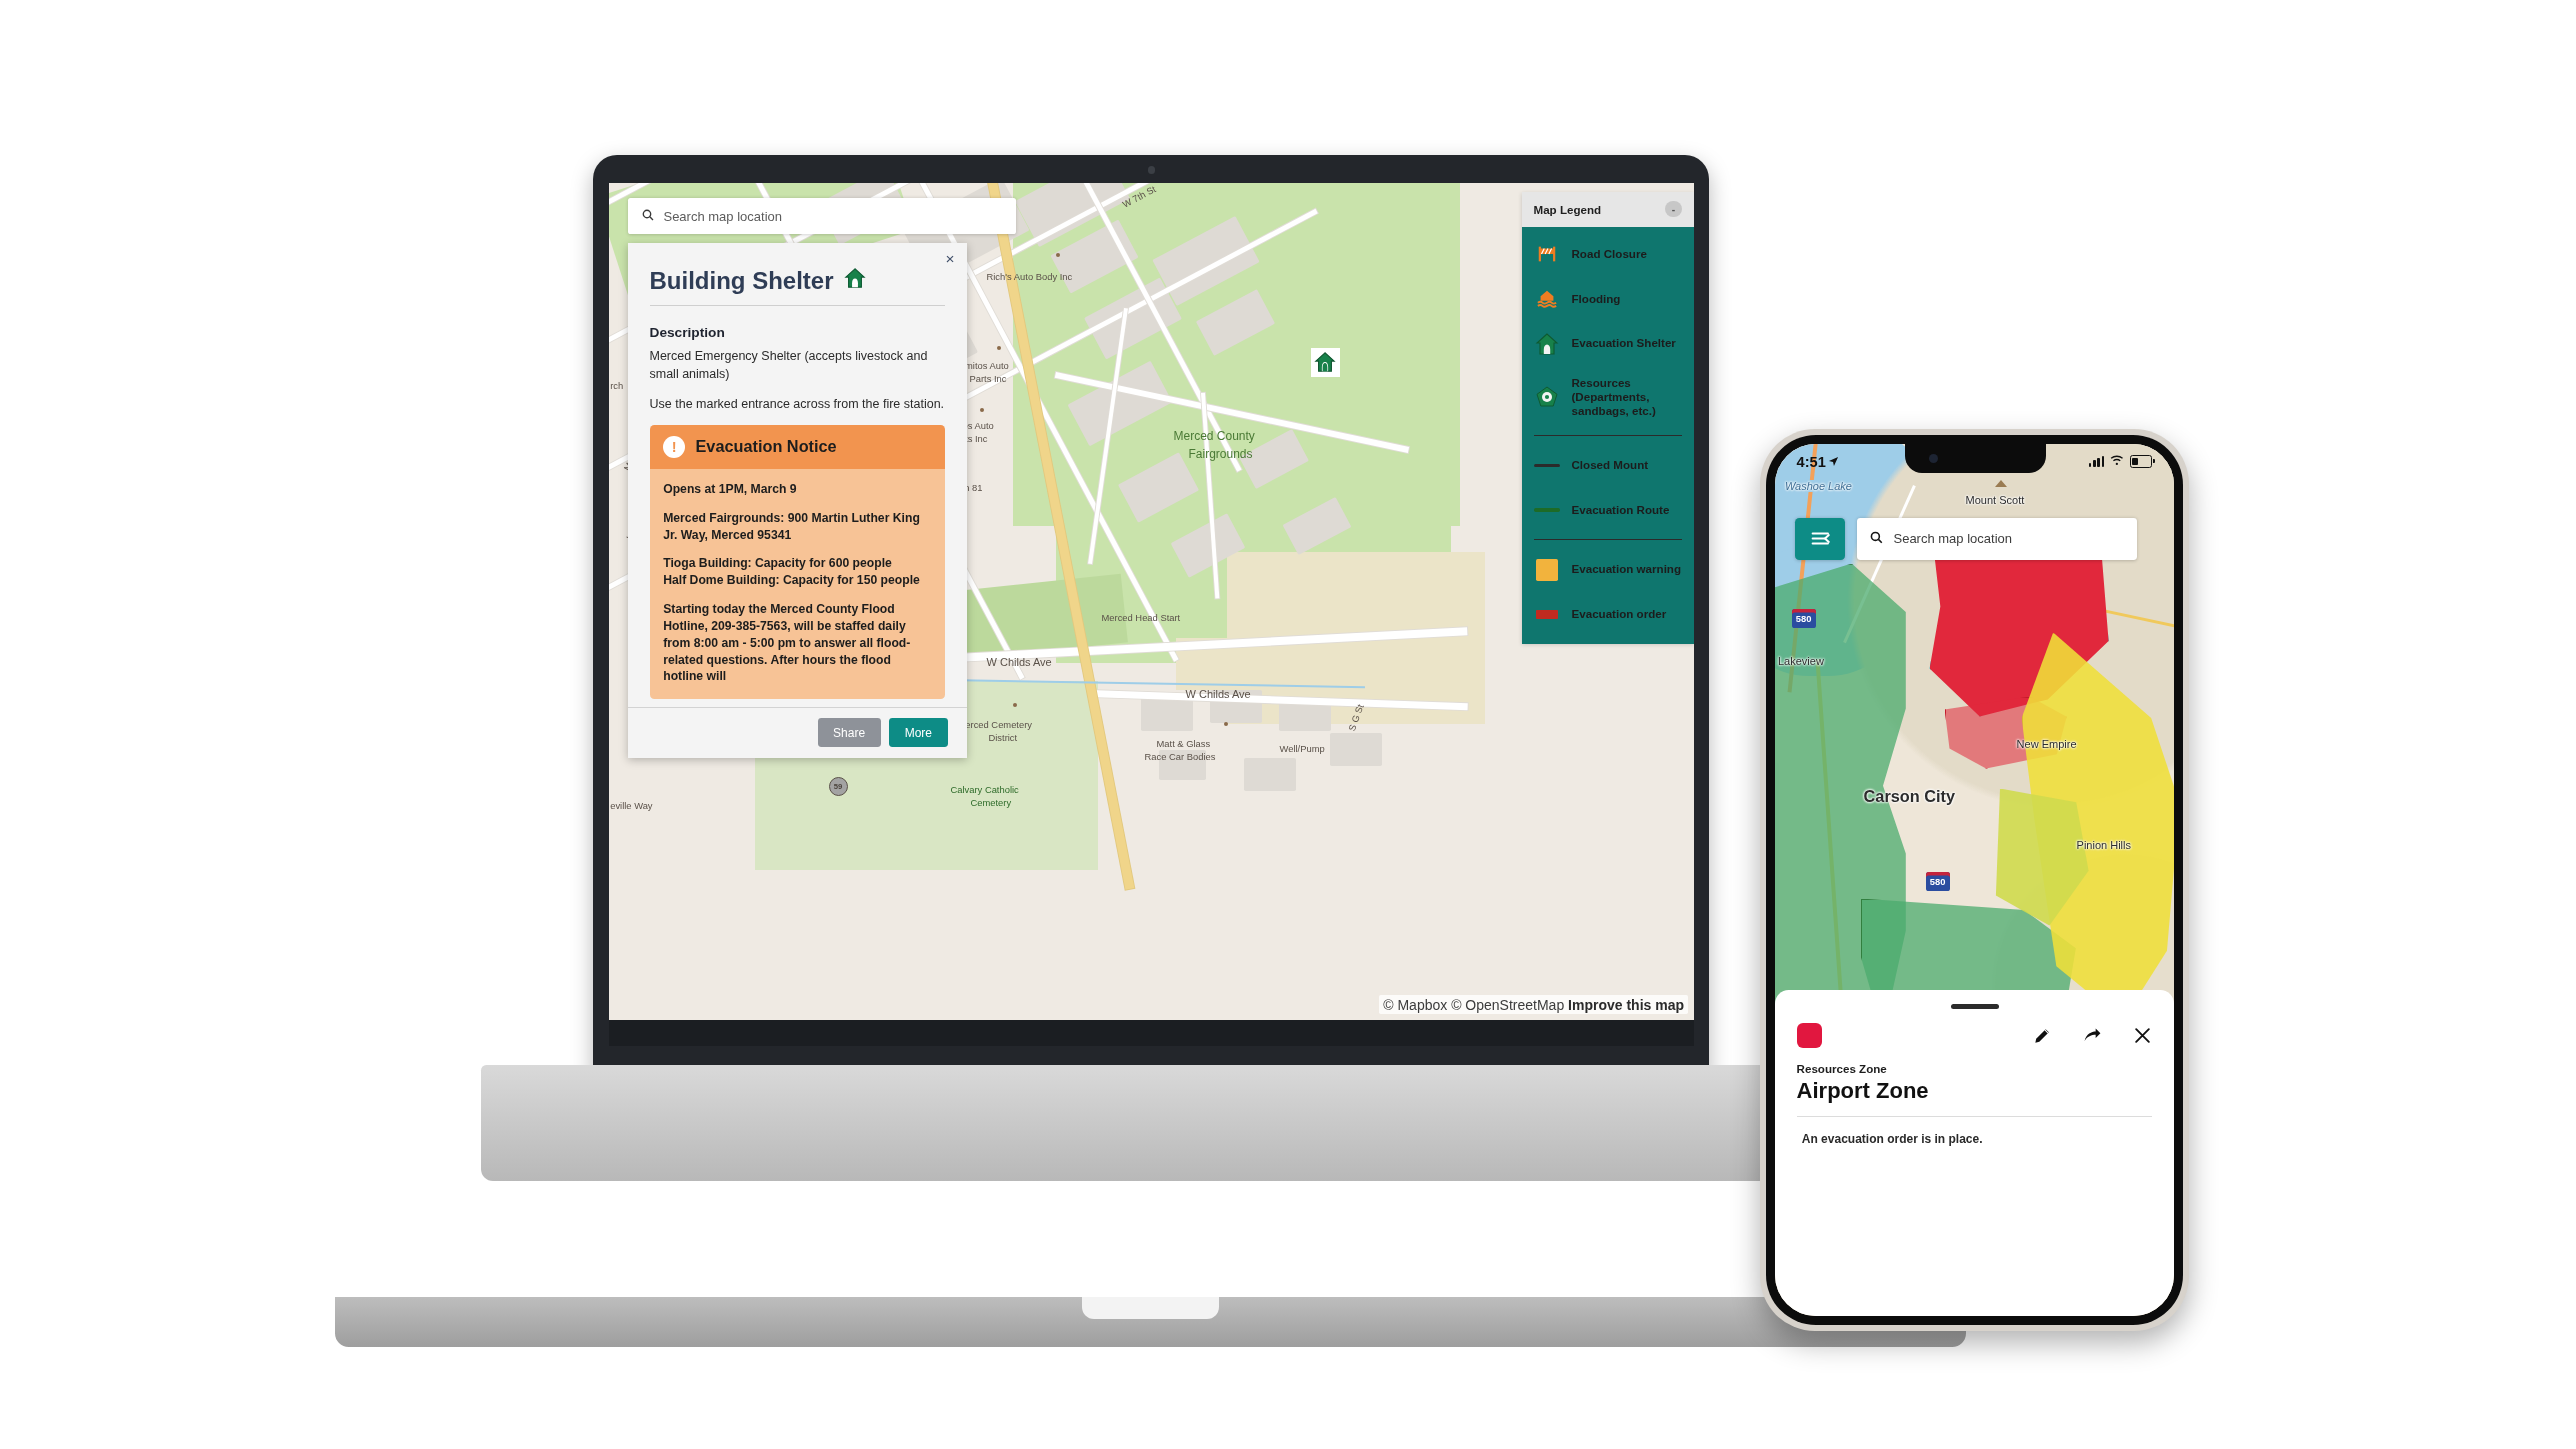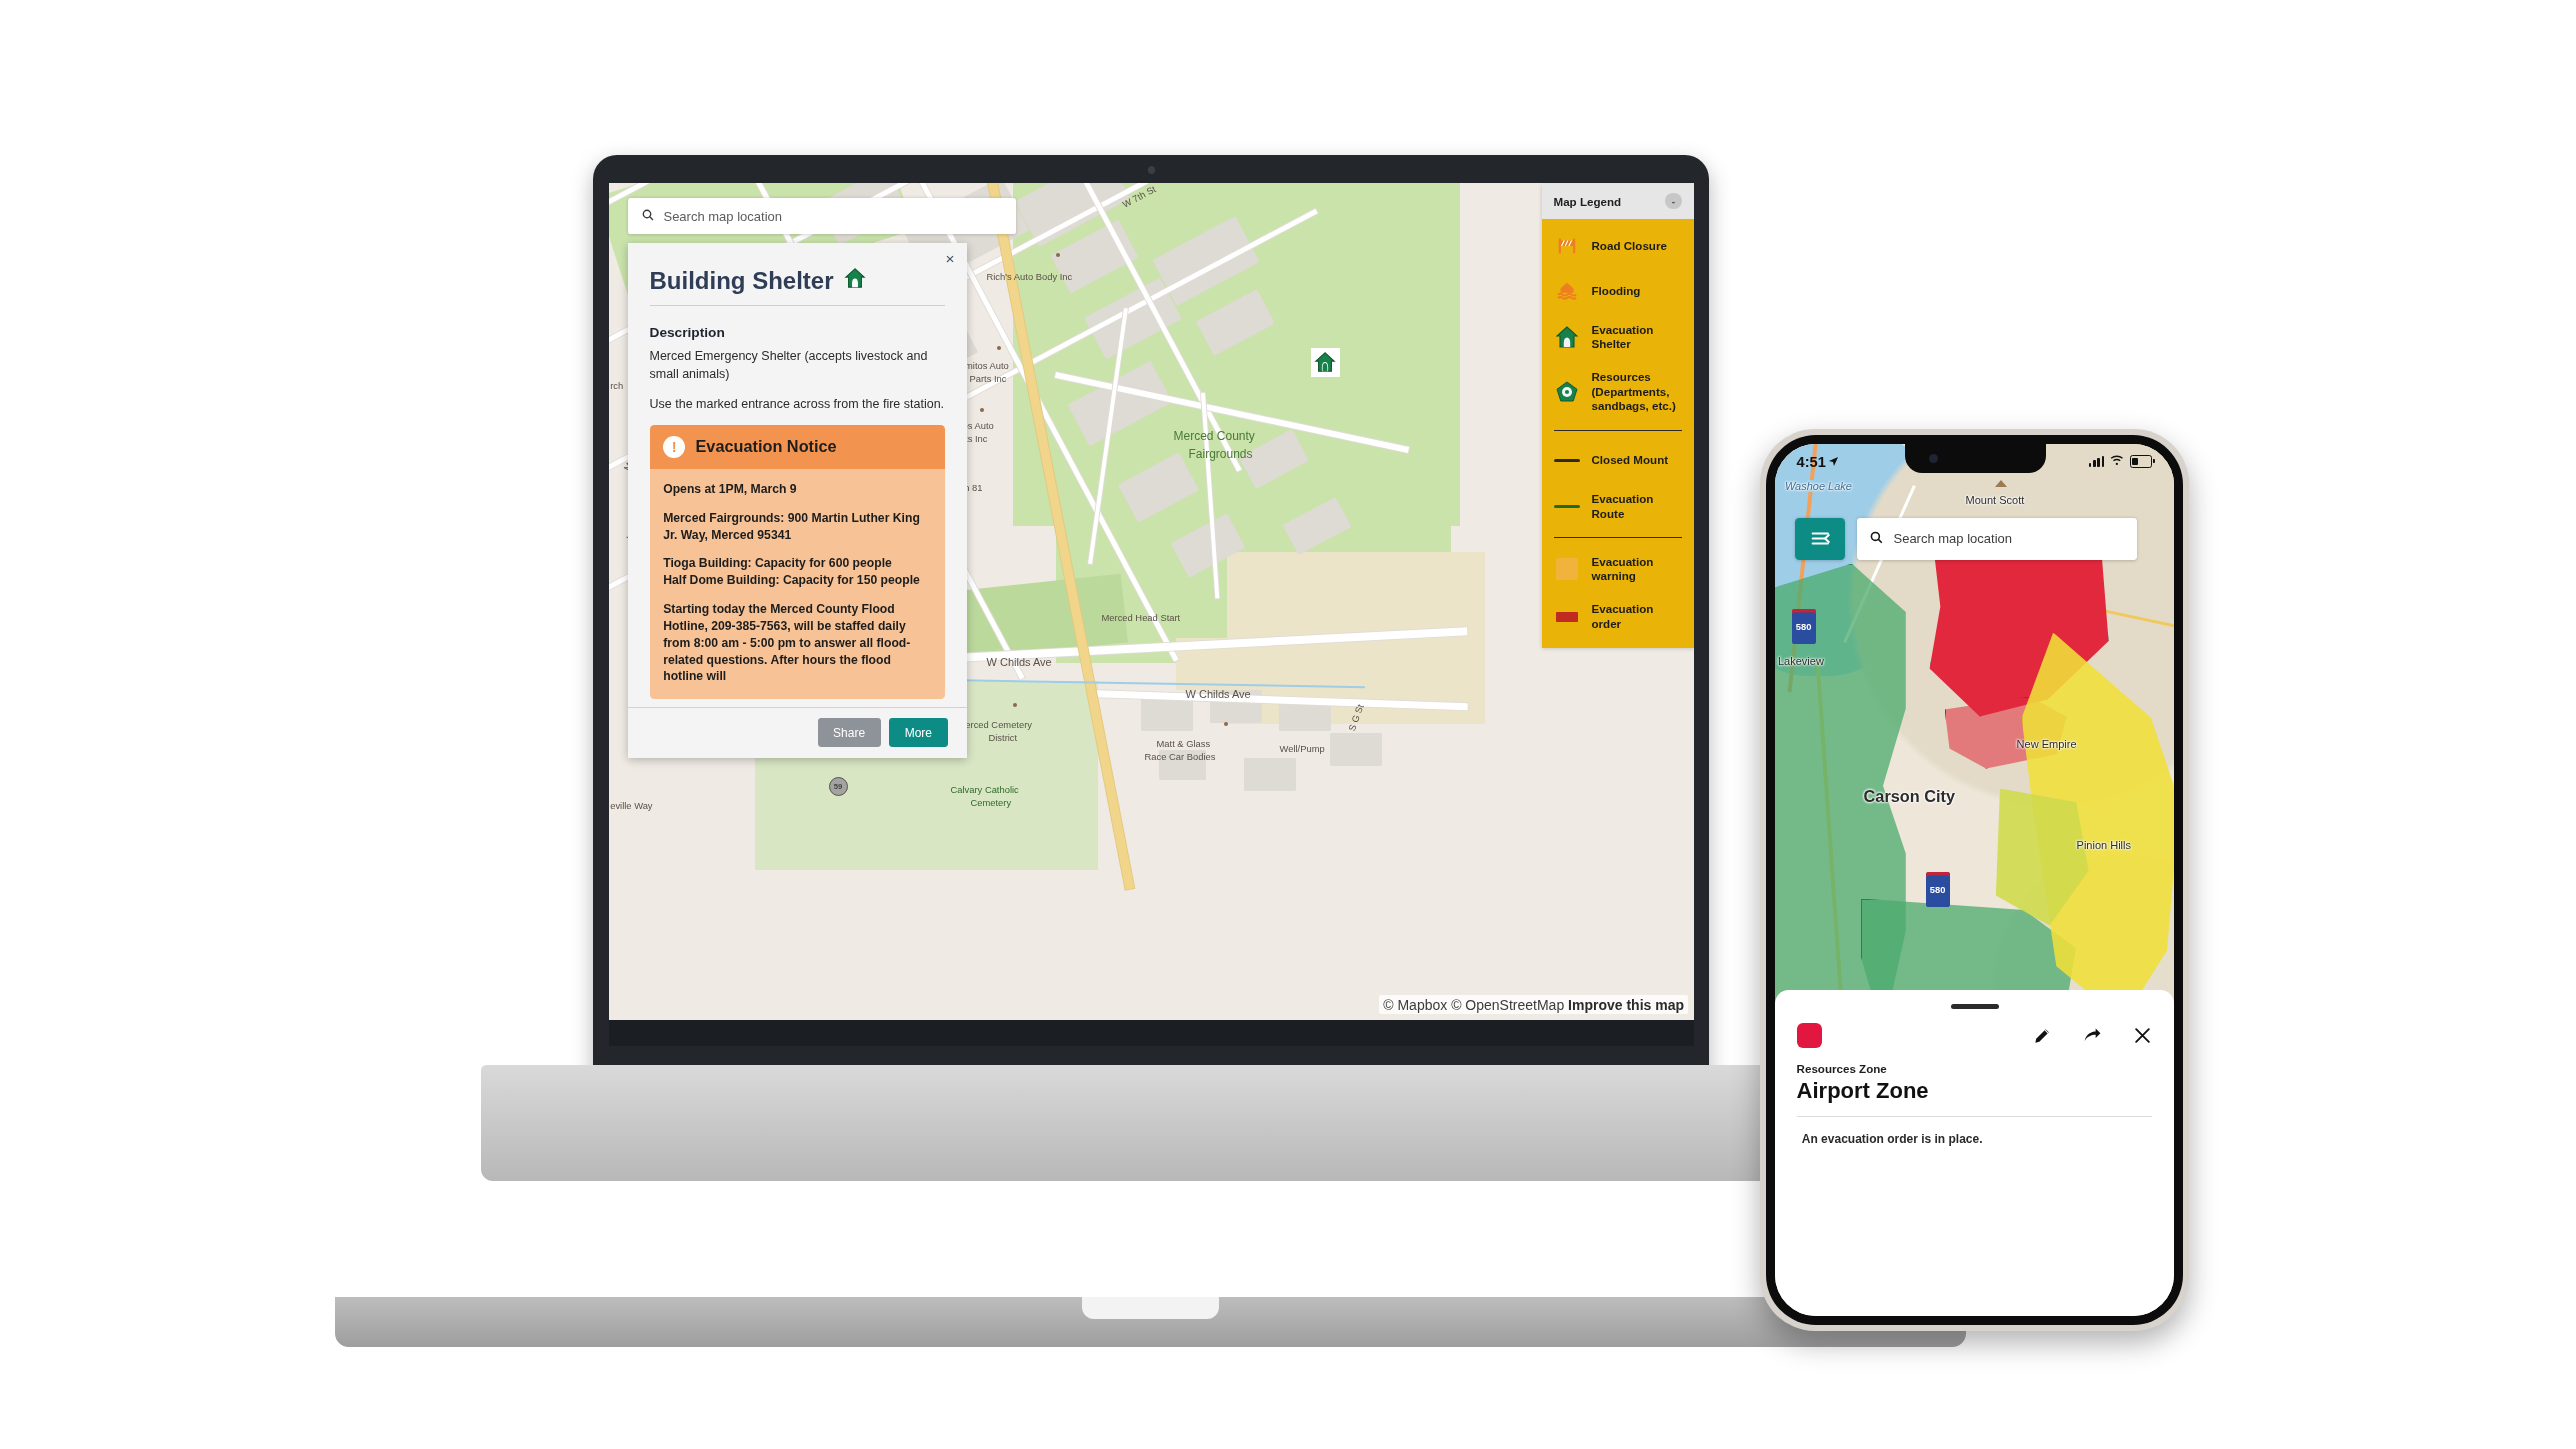--- a/index.html
+++ b/index.html
@@ -101,21 +101,21 @@
   .notice-body{background:#f7c396;padding:12px 13.7px 13.7px;}
   .notice-body p{margin:0 0 12px;font-size:12.2px;font-weight:bold;color:#1d1d1d;line-height:1.38;}
   .notice-body p:last-child{margin-bottom:0;}
   .popup-foot{border-top:0.9px solid #d3d3d3;padding:10.3px 19px;display:flex;justify-content:flex-end;gap:8.6px;}
   .btn{border:none;border-radius:3.4px;font-size:12px;padding:7.7px 15.5px;color:#fff;cursor:pointer;font-family:"Liberation Sans",sans-serif;}
   .btn.share{background:#8e9299;}
   .btn.more{background:#0d8c86;}
 
   
   .legend{
-    position:absolute;right:0;top:1px;width:152px;background:#eab308;z-index:7;
+    position:absolute;right:0;top:9px;width:172px;background:#0f766e;z-index:7;
     box-shadow:0 0.9px 4.3px rgba(0,0,0,.18);max-height:481px;overflow:hidden;
   }
   .legend-head{
     background:#e6e6e6;padding:9.4px 12px;display:flex;align-items:center;justify-content:space-between;
     font-size:11.6px;font-weight:bold;color:#1f1f1f;
   }
   .legend-min{width:16.3px;height:16.3px;border-radius:50%;background:#c7c7c7;display:flex;align-items:center;justify-content:center;color:#555;font-size:10.3px;}
   .legend-list{padding:5.2px 0 6.9px;}
   .leg-row{display:flex;align-items:center;gap:12px;padding:9.4px 12px;}
   .leg-ico{width:26px;height:26px;flex:none;display:flex;align-items:center;justify-content:center;}
@@ -154,21 +154,21 @@
   .batt{width:20.6px;height:10.3px;border:1.4px solid #111;border-radius:2.6px;position:relative;}
   .batt::after{content:"";position:absolute;right:-3.4px;top:2.6px;width:1.7px;height:4.3px;background:#111;border-radius:0 0.9px 0.9px 0;}
   .batt i{position:absolute;left:1.3px;top:1.3px;bottom:1.3px;width:6px;background:#111;border-radius:0.9px;}
 
   .phone-map{position:absolute;inset:0;background:#eee6d8;}
   .zone{position:absolute;}
   .pmlabel{position:absolute;font-size:11px;color:#2c2c2c;text-shadow:0 0 2.6px #fff,0 0 2.6px #fff,0 0 2.6px #fff;white-space:nowrap;}
   .pmlabel.big{font-size:16.3px;font-weight:bold;}
   .pmlabel.water{color:#3f6f96;font-style:italic;font-size:11px;}
   .i-shield{
-    position:absolute;width:24px;height:35px;background:#2b4da0;border-radius:2.6px;
+    position:absolute;width:24px;height:19px;background:#2b4da0;border-radius:2.6px;
     color:#fff;font-size:9.4px;font-weight:bold;display:flex;align-items:center;justify-content:center;
     box-shadow:inset 0 3.4px 0 #c4233c;
   }
   .phone-search{
     position:absolute;left:82px;top:74px;width:280px;height:42px;background:#fff;border-radius:3.4px;
     display:flex;align-items:center;padding:0 12px;box-sizing:border-box;z-index:6;
     box-shadow:0 0.9px 3.4px rgba(0,0,0,.2);
   }
   .phone-search .ph{font-size:13px;color:#3d3d3d;margin-left:10.3px;}
   .menu-btn{

